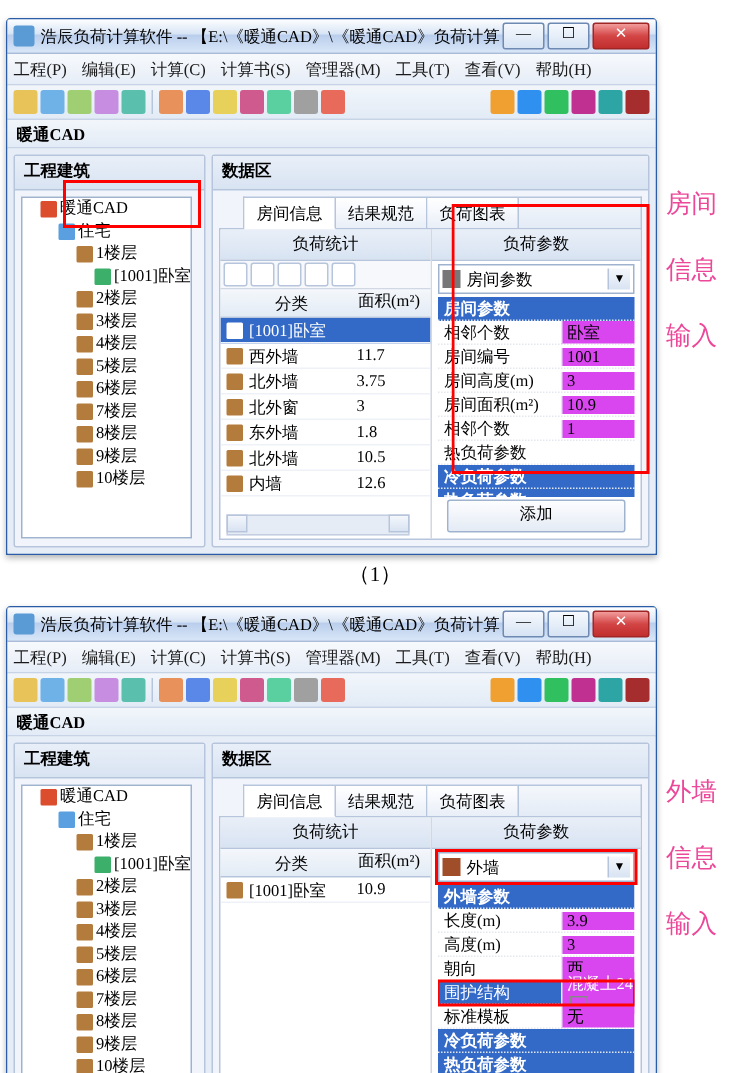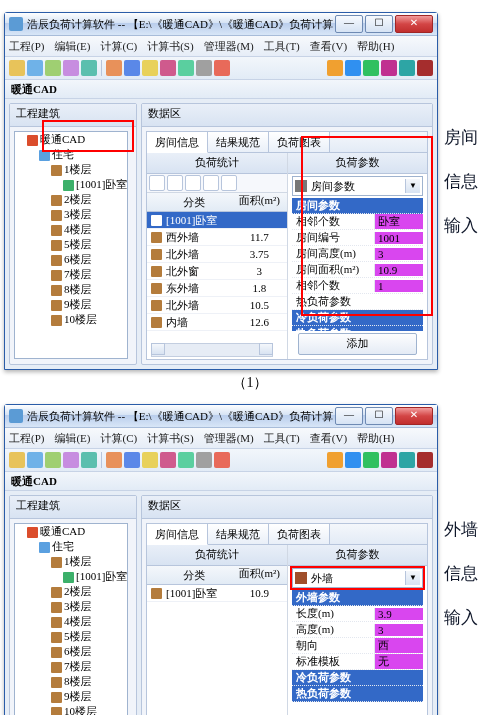--- a/index.html
+++ b/index.html
@@ -10,62 +10,62 @@
   .titlebar .title{flex:1;white-space:nowrap;overflow:hidden}
   .titlebar .wbtn{width:26px;height:16px;margin-left:2px;border:1px solid #6e8ab3;border-radius:2px;background:linear-gradient(#f6f9fd,#d6e3f4);text-align:center;line-height:14px;font-size:10px}
   .titlebar .close{background:linear-gradient(#f29c9c,#d34545 50%,#c12e2e);color:#fff;border-color:#a02626;width:36px}
   .menubar{height:20px;background:linear-gradient(#f7f9fc,#e6edf7);display:flex;align-items:center;padding:0 4px;gap:10px;color:#1a1a1a;border-bottom:1px solid #c7d3e6}
   .menubar span{cursor:default}
   .toolbar{height:22px;background:linear-gradient(#f2f6fb,#e2ebf6);display:flex;align-items:center;padding:0 4px;gap:2px;border-bottom:1px solid #c7d3e6}
   .tb{width:16px;height:16px;border-radius:2px}
   .subbar{height:18px;background:linear-gradient(#f2f6fb,#e2ebf6);display:flex;align-items:center;padding:0 6px;border-bottom:1px solid #c7d3e6;font-weight:bold}
   .body{display:flex;padding:4px;gap:4px;background:#e6edf6}
   .panel{background:#f1f4fa;border:1px solid #b7c5dc;border-radius:2px}
-  .panel-h{height:18px;padding:2px 6px;background:linear-gradient(#e9eff8,#d8e3f2);border-bottom:1px solid #b7c5dc;font-weight:normal}
+  .panel-h{height:18px;padding:2px 6px;background:linear-gradient(#e9eff8,#d8e3f2);border-bottom:1px solid #b7c5dc;font-weight:bold}
   .tree{width:112px;height:226px;overflow:auto;background:#fff;border:1px solid #9fb3cf;margin:4px}
   .tree ul{list-style:none;margin:0;padding-left:12px}
   .tree li{white-space:nowrap;line-height:15px}
   .tico{display:inline-block;width:11px;height:11px;margin-right:2px;vertical-align:middle;border-radius:1px}
   .t-root{background:#db4d2c}
   .t-home{background:#5aa0e0}
   .t-floor{background:#b47c3c}
   .t-room{background:#3cb06a}
   .red-box{border:2px solid #ff0000;position:absolute;pointer-events:none}
   .right{flex:1}
-  .tabs{display:flex;height:20px;background:linear-gradient(#f4f7fb,#e3ebf6);border:1px solid #b7c5dc;border-bottom:none;margin:4px 4px 0 4px}
+  .tabs{display:flex;height:20px;background:linear-gradient(#f4f7fb,#e3ebf6);border:1px solid #b7c5dc;border-bottom:none;margin:4px 4px 0 20px}
   .tab{padding:3px 8px;border-right:1px solid #b7c5dc;background:linear-gradient(#fff,#e9eff8);font-size:11px}
   .tab.active{background:#fff;border-bottom:1px solid #fff;margin-bottom:-1px}
   .tabbody{background:#fff;border:1px solid #b7c5dc;margin:0 4px 4px 4px;height:206px;display:flex}
   .col{border-right:1px solid #d0d8e4;display:flex;flex-direction:column}
   .col-h{height:16px;background:linear-gradient(#e9eff8,#d8e3f2);padding:2px 4px;border-bottom:1px solid #b7c5dc;text-align:center;font-size:11px}
   .grid{flex:1;overflow:auto}
   .grid-row{display:flex;height:16px;align-items:center;border-bottom:1px solid #eef1f7}
   .grid-row.sel{background:#3369c7;color:#fff}
   .gc1{width:88px;padding-left:4px;display:flex;align-items:center;gap:2px}
-  .gc2{width:44px;text-align:center;padding-right:6px}
+  .gc2{width:44px;text-align:left;padding-right:6px}
   .gh{display:flex;height:18px;background:linear-gradient(#f4f7fb,#e2ebf5);border-bottom:1px solid #b7c5dc}
   .gh .gc1,.gh .gc2{text-align:center;font-weight:normal;justify-content:center}
   .mini-toolbar{height:18px;border-bottom:1px solid #d0d8e4;display:flex;align-items:center;gap:2px;padding:0 2px;background:#f6f8fc}
   .mb{width:14px;height:14px;border:1px solid #b7c5dc;border-radius:2px;background:#fff}
   .param{flex:1;display:flex;flex-direction:column}
   .dropdown{height:18px;margin:2px 4px;border:1px solid #9fb3cf;background:#fff;display:flex;align-items:center;padding:0 2px;position:relative}
   .dropdown .ddico{width:12px;height:12px;background:#777;margin-right:4px}
   .dropdown .ddarrow{width:14px;height:14px;background:linear-gradient(#f4f7fb,#d8e3f2);border-left:1px solid #b7c5dc;text-align:center;line-height:14px;font-size:8px}
   .plist{flex:1;overflow:auto;margin:0 4px}
   .prow{display:flex;height:15px;align-items:center;border-bottom:1px dotted #e3e7ef}
   .prow.section{background:#3369c7;color:#fff;font-weight:bold}
   .pl{width:78px;padding-left:4px}
   .pv{flex:1;border-left:1px solid #e3e7ef;padding-left:3px;background:#d946ef}
   .prow.section .pv{background:transparent;border:none}
   .btn{height:20px;margin:2px 10px 4px 10px;border:1px solid #9fb3cf;background:linear-gradient(#fdfdfe,#e4ebf5);text-align:center;line-height:18px;border-radius:2px}
   .scrollbar{position:absolute;bottom:2px;left:4px;width:120px;height:12px;background:#e6ecf5;border:1px solid #c3cee0}
   .scrollbar::before,.scrollbar::after{content:"";width:12px;height:10px;background:linear-gradient(#f4f7fb,#d8e3f2);border:1px solid #b7c5dc;position:absolute;top:-1px}
   .scrollbar::before{left:-1px}
   .scrollbar::after{right:-1px}
-  .side-label{position:absolute;left:440px;font-size:17px;font-family:Liberation Serif, serif;writing-mode:horizontal-tb;color:#0f172a;line-height:2.6}
+  .side-label{position:absolute;left:440px;font-size:17px;font-family:Liberation Mono, monospace;writing-mode:horizontal-tb;color:#ec4899;line-height:2.6}
   .caption{text-align:center;font-size:14px;margin:4px 0 8px 0}
   .treebox{position:relative}
   .dots{display:inline-block;width:10px;height:10px;border:1px solid #888;text-align:center;line-height:8px;font-size:9px;margin-left:2px}
 </style>
 </head>
 <body>
 
 <div class="shot">
   <div class="window">
     <div class="titlebar">
@@ -369,20 +369,24 @@
                   <div class="pv">3.9</div>
                 </div>
                 <div class="prow">
                   <div class="pl">高度(m)</div>
                   <div class="pv">3</div>
                 </div>
                 <div class="prow">
                   <div class="pl">朝向</div>
                   <div class="pv">西</div>
                 </div>
+                <div class="prow" style="background: rgb(51, 105, 199); color: rgb(255, 255, 255); outline: rgb(255, 0, 0) solid 2px; outline-offset: -1px;">
+                  <div class="pl">围护结构</div>
+                  <div class="pv">混凝土24<span class="dots">…</span></div>
+                </div>
                 <div class="prow">
                   <div class="pl">标准模板</div>
                   <div class="pv">无</div>
                 </div>
                 <div class="prow section">
                   <div class="pl">冷负荷参数</div>
                   <div class="pv"></div>
                 </div>
                 <div class="prow section">
                   <div class="pl">热负荷参数</div>

